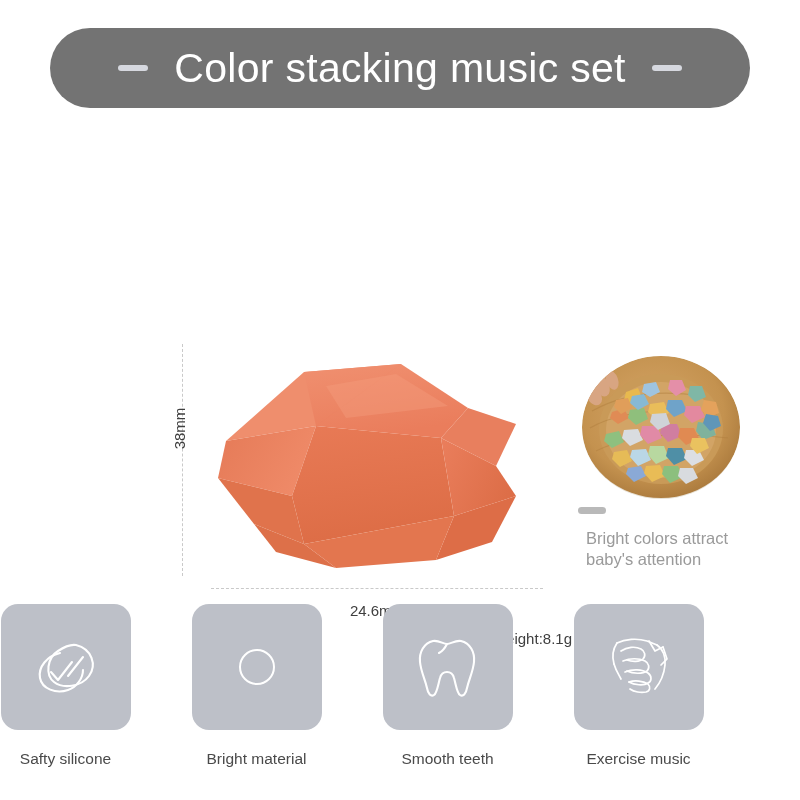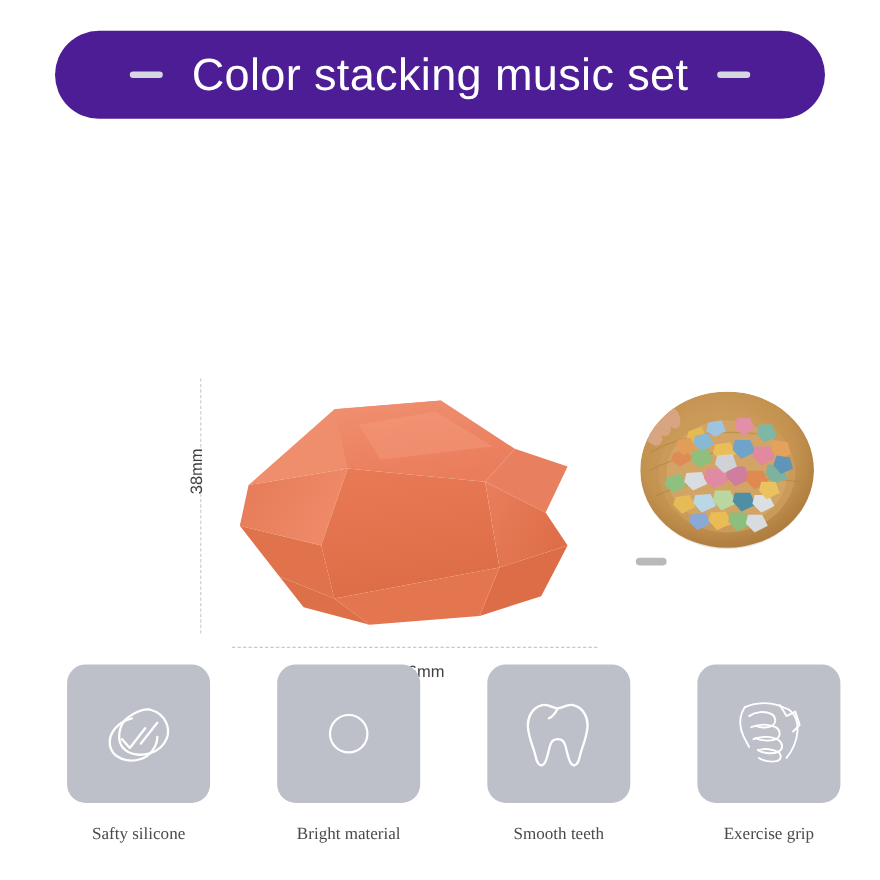--- a/index.html
+++ b/index.html
@@ -13,21 +13,21 @@
     overflow: hidden;
   }
 
   
   .banner {
     position: absolute;
     left: 50px;
     top: 28px;
     width: 700px;
     height: 80px;
-    background: #4c1d95;
+    background: #737373;
     border-radius: 40px;
     display: flex;
     align-items: center;
     justify-content: center;
     gap: 26px;
   }
   .banner-dash {
     width: 30px;
     height: 6px;
     border-radius: 3px;
@@ -138,25 +138,24 @@
     font-size: 16.5px;
     line-height: 1.25;
     color: #9a9a9a;
   }
 
   
   .features {
     position: absolute;
     left: 0;
     top: 604px;
-    width: 764px;
+    width: 704px;
     display: flex;
-    justify-content: flex-end;
+    justify-content: center;
     gap: 61px;
-    font-family: Liberation Serif, serif;
   }
   .feature {
     width: 130px;
     display: flex;
     flex-direction: column;
     align-items: center;
   }
   .feature-tile {
     width: 130px;
     height: 126px;
@@ -298,20 +297,24 @@
 
       <g fill="#d8a582">
         <ellipse cx="20" cy="30" rx="7" ry="11" transform="rotate(-25 20 30)"></ellipse>
         <ellipse cx="30" cy="24" rx="6" ry="10" transform="rotate(-20 30 24)"></ellipse>
         <ellipse cx="12" cy="40" rx="7" ry="10" transform="rotate(-35 12 40)"></ellipse>
       </g>
     </svg>
   </div>
 
   <div class="caption-dash"></div>
+  <div class="caption-text">
+    <div>Bright colors attract</div>
+    <div>baby's attention</div>
+  </div>
 </div>
 
 <div class="features">
 
   <div class="feature">
     <div class="feature-tile">
       <svg width="78" height="70" viewBox="0 0 78 70" fill="none" stroke="#ffffff" stroke-width="2.1" stroke-linecap="round" stroke-linejoin="round">
         <path d="M49,13 C65,17 70,33 62,44 C54,55 36,57 27,50 C18,43 20,26 31,19 C37,15 43,12 49,13 Z"></path>
         <path d="M33,21 C20,24 11,35 13,46 C15,57 29,62 41,58 C50,55 56,46 56,38"></path>
         <path d="M24,40 L31,48 L45,30"></path>
@@ -348,16 +351,16 @@
         <path d="M22,20 C28,16 36,15 42,18 C46,20 47,25 44,28 C41,31 33,31 28,29"></path>
         <path d="M24,30 C31,27 40,27 46,30 C50,32 51,37 48,40 C44,43 34,43 28,40"></path>
         <path d="M26,41 C33,38 43,38 49,42 C53,45 53,50 49,52 C45,55 35,54 30,51"></path>
         <path d="M30,51 C36,49 44,50 49,53 C52,56 51,60 47,61 C42,62 35,61 31,58"></path>
         <path d="M18,12 C14,18 13,26 15,33"></path>
         <path d="M15,33 C17,40 20,44 22,48"></path>
         <path d="M50,10 L56,20 L64,16"></path>
         <path d="M64,16 L68,28 L62,34"></path>
       </svg>
     </div>
-    <div class="feature-label">Exercise grip</div>
+    <div class="feature-label">Exercise music</div>
   </div>
 
 </div>
 
 </body></html>

